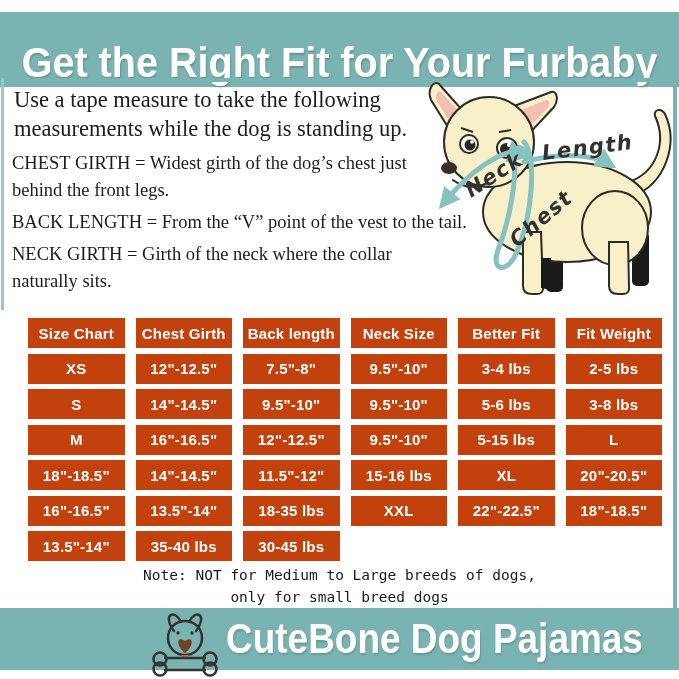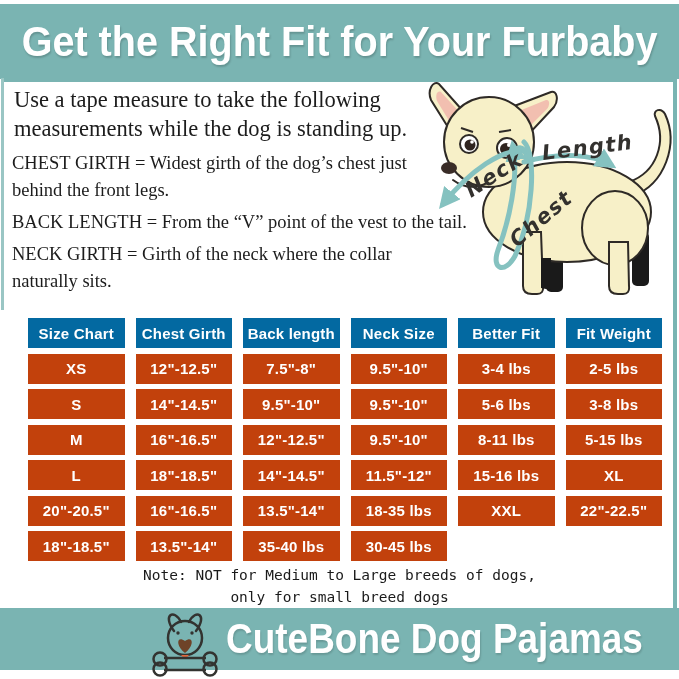--- a/index.html
+++ b/index.html
@@ -4,22 +4,22 @@
 <style>
   * { margin:0; padding:0; box-sizing:border-box; }
   html,body { background:#ffffff; }
   .page {
     position:relative; width:679px; height:679px; overflow:hidden;
     background:#ffffff; font-family:"Liberation Sans", sans-serif;
   }
 
   
   .banner {
-    position:absolute; left:0; top:4px; width:679px; height:75px;
-    background:#7ab4b2; display:flex; align-items:center; justify-content:center;
+    position:absolute; left:0; top:12px; width:679px; height:75px;
+    background:#7ab4b2; display:flex; align-items:flex-end; justify-content:center;
   }
   .banner h1 {
     color:#ffffff; font-size:43px; font-weight:bold; letter-spacing:0px;
     transform:scaleX(.92); white-space:nowrap;
     text-shadow:1px 2px 2px rgba(0,0,0,.18);
     font-family:"Liberation Sans", sans-serif;
   }
 
   
   .frame-top   { position:absolute; left:1px; top:78px;  width:676px; height:4px;  background:#7ab4b2; }
@@ -48,21 +48,21 @@
   .size-table {
     position:absolute; left:28px; top:318px; width:634px;
     display:grid; grid-template-columns:repeat(6, 1fr); column-gap:11px; row-gap:5.5px;
   }
   .size-table .cell {
     height:30px; background:#c2410c; color:#ffffff;
     display:flex; align-items:center; justify-content:center;
     font-size:15px; font-weight:600; letter-spacing:.2px;
     font-family:"Liberation Sans", sans-serif;
   }
-  .size-table .cell.head { background:#0369a1; }
+  .size-table .cell.head { background:#c2410c; }
 
   
   .note {
     position:absolute; left:0; top:564px; width:679px; text-align:center;
     font-family:"DejaVu Sans Mono", monospace; font-size:14.5px; line-height:22px; color:#1a1a1a;
   }
 
   
   .footer {
     position:absolute; left:0; top:608px; width:679px; height:62px; background:#7ab4b2;
@@ -166,21 +166,20 @@
       <div class="cell">S</div>
       <div class="cell">14"-14.5"</div>
       <div class="cell">9.5"-10"</div>
       <div class="cell">9.5"-10"</div>
       <div class="cell">5-6 lbs</div>
       <div class="cell">3-8 lbs</div>
       <div class="cell">M</div>
       <div class="cell">16"-16.5"</div>
       <div class="cell">12"-12.5"</div>
       <div class="cell">9.5"-10"</div>
-      <div class="cell">8-11 lbs</div>
       <div class="cell">5-15 lbs</div>
       <div class="cell">L</div>
       <div class="cell">18"-18.5"</div>
       <div class="cell">14"-14.5"</div>
       <div class="cell">11.5"-12"</div>
       <div class="cell">15-16 lbs</div>
       <div class="cell">XL</div>
       <div class="cell">20"-20.5"</div>
       <div class="cell">16"-16.5"</div>
       <div class="cell">13.5"-14"</div>

